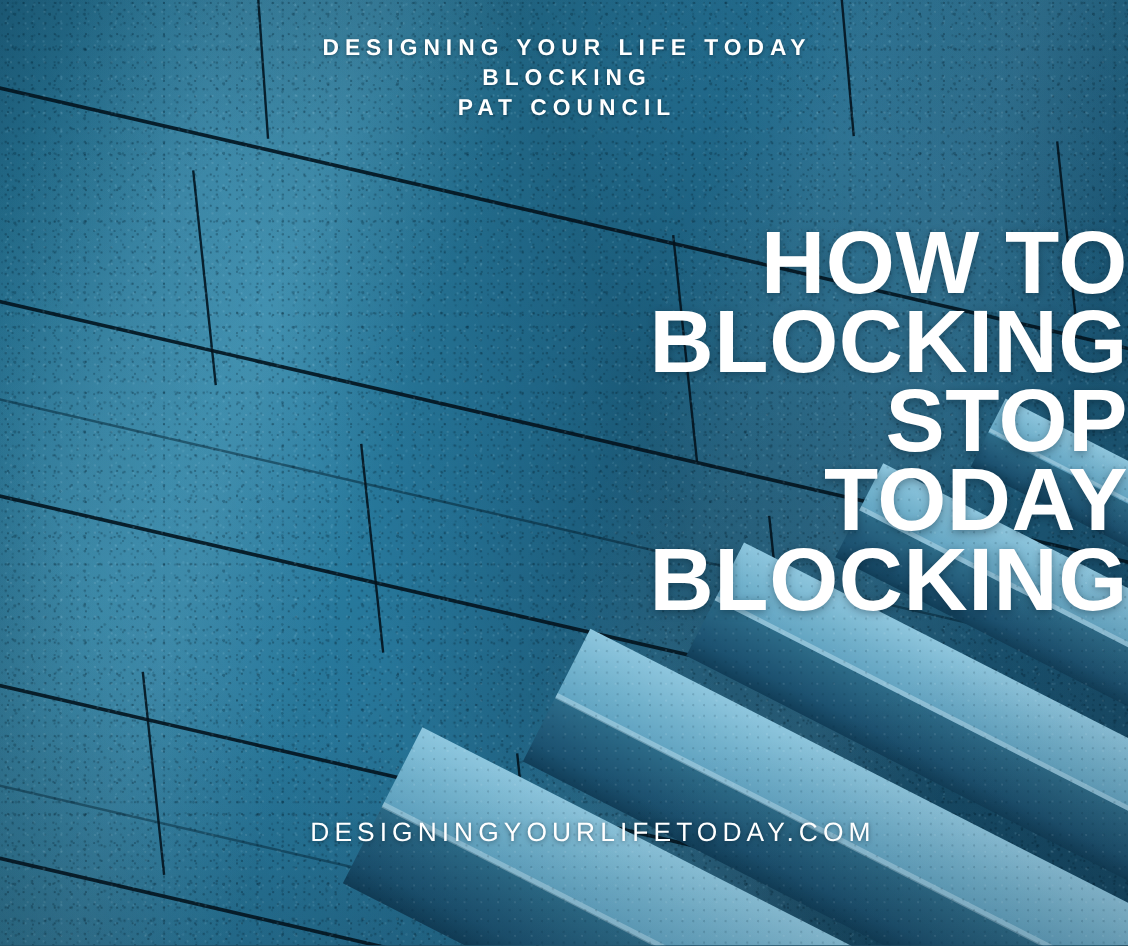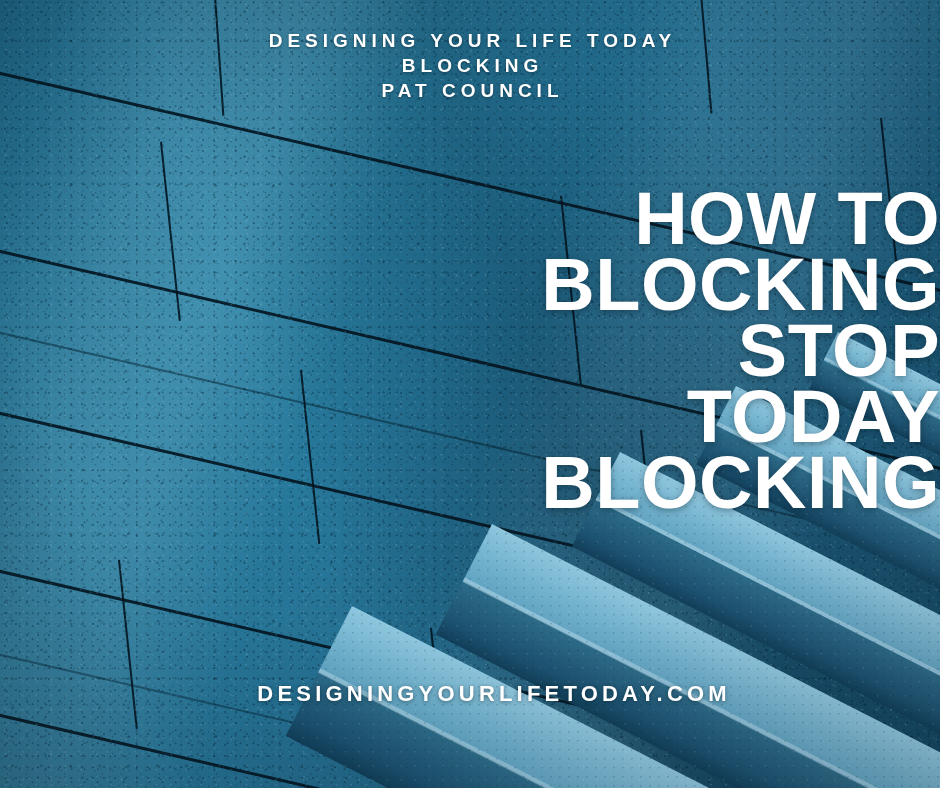--- a/index.html
+++ b/index.html
@@ -216,21 +216,21 @@
     position: absolute;
     top: 681px;
     left: 0;
     right: 0;
     text-align: center;
   }
   .footer-url {
     display: inline-block;
     color: #ffffff;
     font-family: "Liberation Sans", sans-serif;
-    font-weight: bold;
+    font-weight: normal;
     font-size: 22px;
     line-height: 26px;
     letter-spacing: 4.2px;
     text-indent: 4.2px;
     white-space: nowrap;
     text-shadow: 0 1px 4px rgba(3,22,34,0.5);
     margin-left: 44px;
   }
 </style>
 </head>

